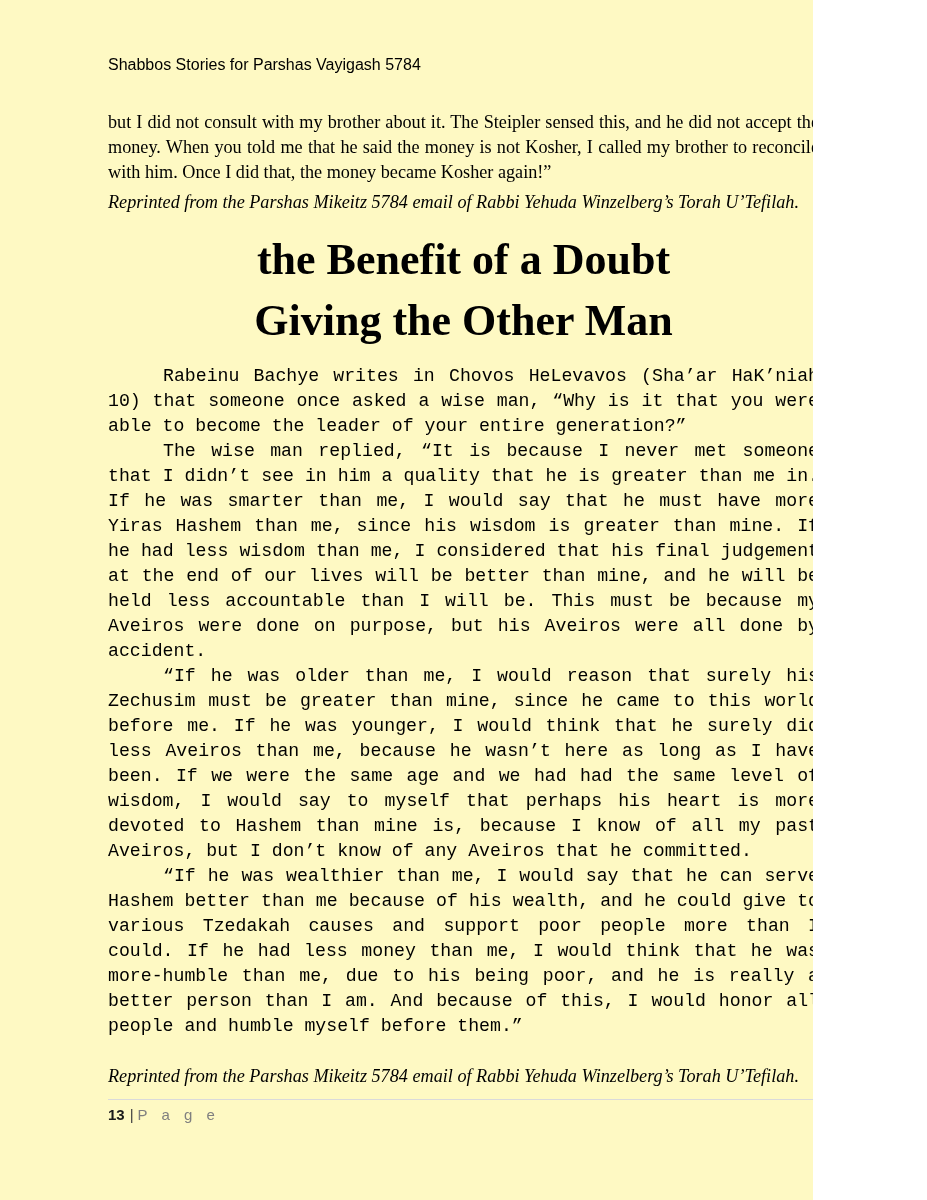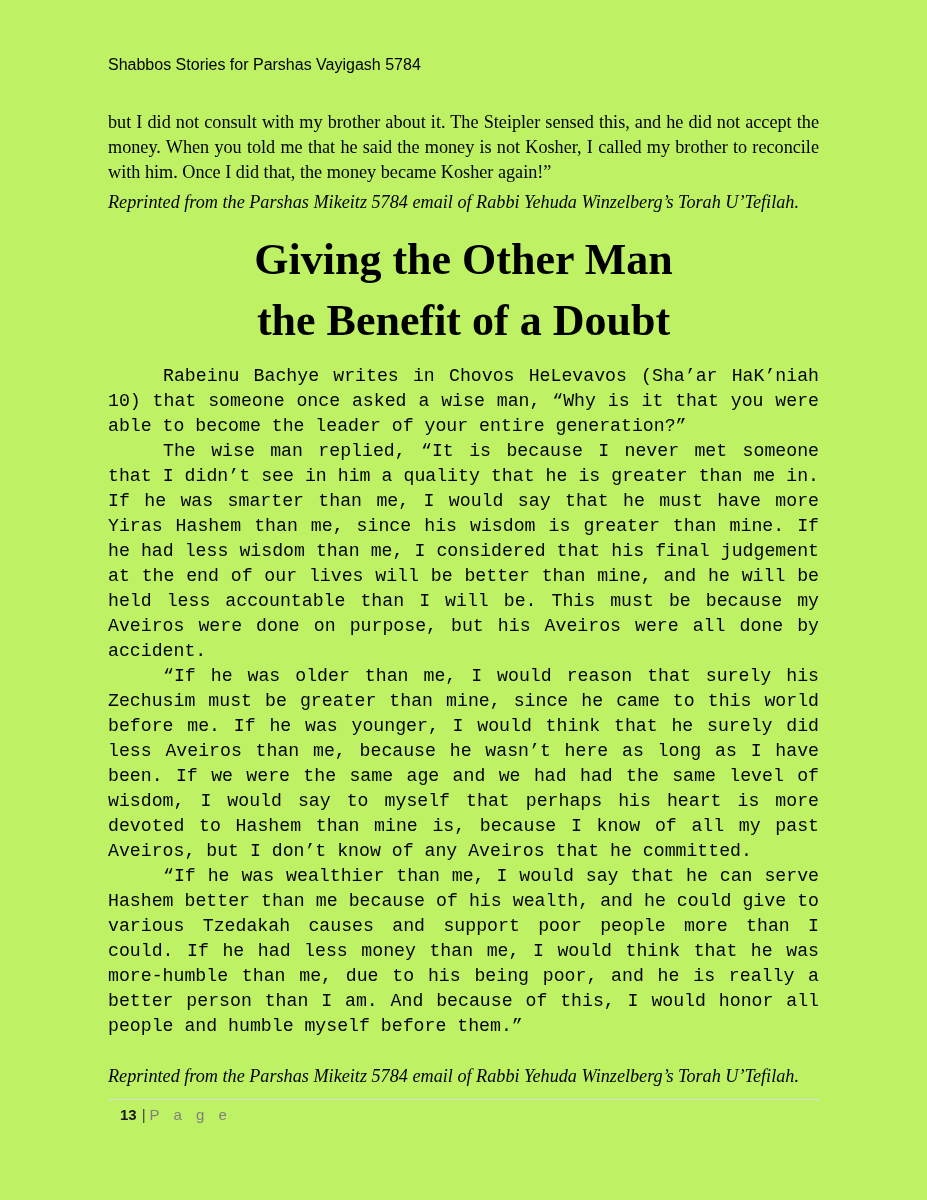--- a/index.html
+++ b/index.html
@@ -2,23 +2,23 @@
 <html><head>
 <meta charset="utf-8">
 <style>
   html, body {
     margin: 0;
     padding: 0;
     background: #ffffff;
   }
   .page {
     position: relative;
-    width: 927px;
+    width: 813px;
     height: 1200px;
-    background: #bef264;
+    background: #fef9c3;
     overflow: hidden;
     color: #000000;
   }
   .running-header {
     position: absolute;
     top: 56px;
     left: 108px;
     width: 711px;
     font-family: "Liberation Sans", sans-serif;
     font-size: 16px;
@@ -72,21 +72,20 @@
   }
   .page-footer {
     position: absolute;
     top: 1106px;
     left: 108px;
     font-family: "Liberation Sans", sans-serif;
     font-size: 15px;
     line-height: 18px;
     color: #000000;
     white-space: nowrap;
-    margin-left: 12px;
   }
   .page-footer .page-num {
     font-weight: bold;
     color: #1a1a1a;
   }
   .page-footer .pipe {
     color: #3f3f3f;
     margin: 0 4px 0 5px;
   }
   .page-footer .page-word {
@@ -101,22 +100,22 @@
 
   <div class="running-header">Shabbos Stories for Parshas Vayigash 5784</div>
 
   <div class="content">
 
     <p>but I did not consult with my brother about it. The Steipler sensed this, and he did not accept the money. When you told me that he said the money is not Kosher, I called my brother to reconcile with him. Once I did that, the money became Kosher again!”</p>
 
     <p class="reprint">Reprinted from the Parshas Mikeitz 5784 email of Rabbi Yehuda Winzelberg’s Torah U’Tefilah.</p>
 
     <p class="story-title">
+      <span class="title-line">the Benefit of a Doubt</span>
       <span class="title-line">Giving the Other Man</span>
-      <span class="title-line">the Benefit of a Doubt</span>
     </p>
 
     <p class="para-indent">Rabeinu Bachye writes in Chovos HeLevavos (Sha’ar HaK’niah 10) that someone once asked a wise man, “Why is it that you were able to become the leader of your entire generation?”</p>
 
     <p class="para-indent">The wise man replied, “It is because I never met someone that I didn’t see in him a quality that he is greater than me in. If he was smarter than me, I would say that he must have more Yiras Hashem than me, since his wisdom is greater than mine. If he had less wisdom than me, I considered that his final judgement at the end of our lives will be better than mine, and he will be held less accountable than I will be. This must be because my Aveiros were done on purpose, but his Aveiros were all done by accident.</p>
 
     <p class="para-indent">“If he was older than me, I would reason that surely his Zechusim must be greater than mine, since he came to this world before me. If he was younger, I would think that he surely did less Aveiros than me, because he wasn’t here as long as I have been. If we were the same age and we had had the same level of wisdom, I would say to myself that perhaps his heart is more devoted to Hashem than mine is, because I know of all my past Aveiros, but I don’t know of any Aveiros that he committed.</p>
 
     <p class="para-indent">“If he was wealthier than me, I would say that he can serve Hashem better than me because of his wealth, and he could give to various Tzedakah causes and support poor people more than I could. If he had less money than me, I would think that he was more-humble than me, due to his being poor, and he is really a better person than I am. And because of this, I would honor all people and humble myself before them.”</p>
 

